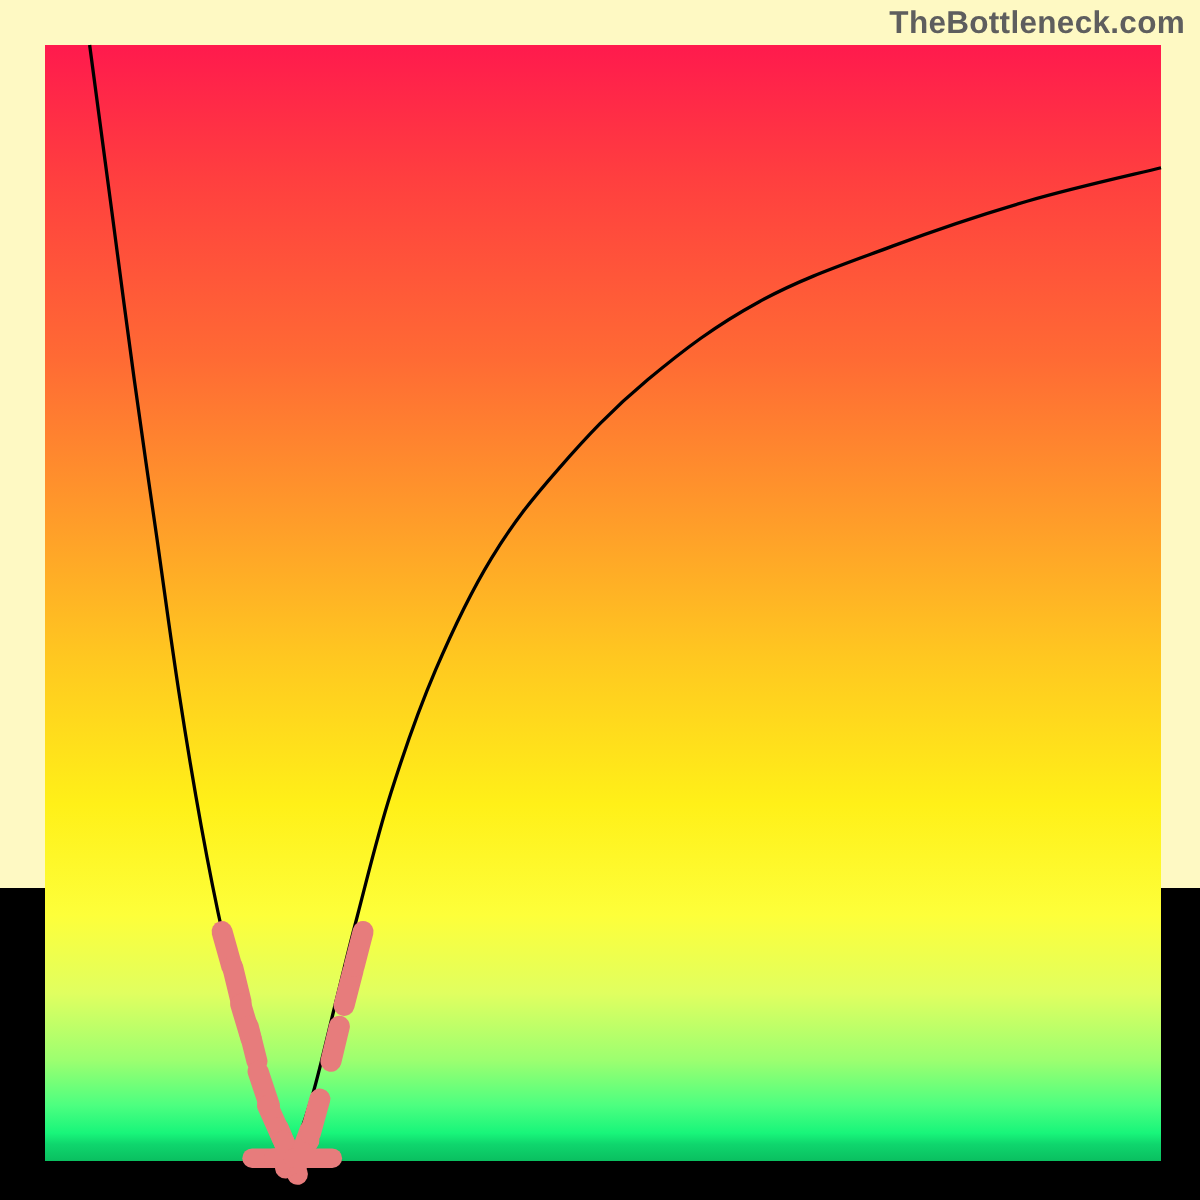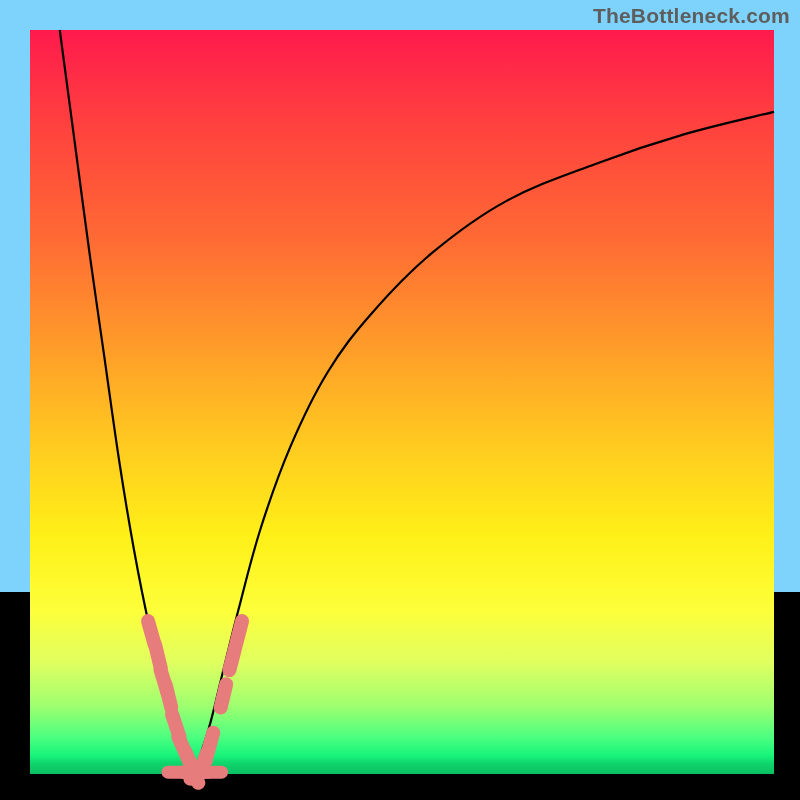--- a/index.html
+++ b/index.html
@@ -9,21 +9,21 @@
     height: 800px;
     overflow: hidden;
     background: #000;
     font-family: Arial, Helvetica, sans-serif;
   }
   .frame {
     position: absolute;
     left: 0; top: 0;
     width: 800px;
     height: 592px;
-    background: #7dd3fc;
+    background: #fef9c3;
   }
   .plot {
     position: absolute;
     background: linear-gradient(to bottom,
       #ff1a4d 0%,
       #ff3f3f 12%,
       #ff6a34 28%,
       #ff9a2a 42%,
       #ffc820 55%,
       #fff018 68%,

